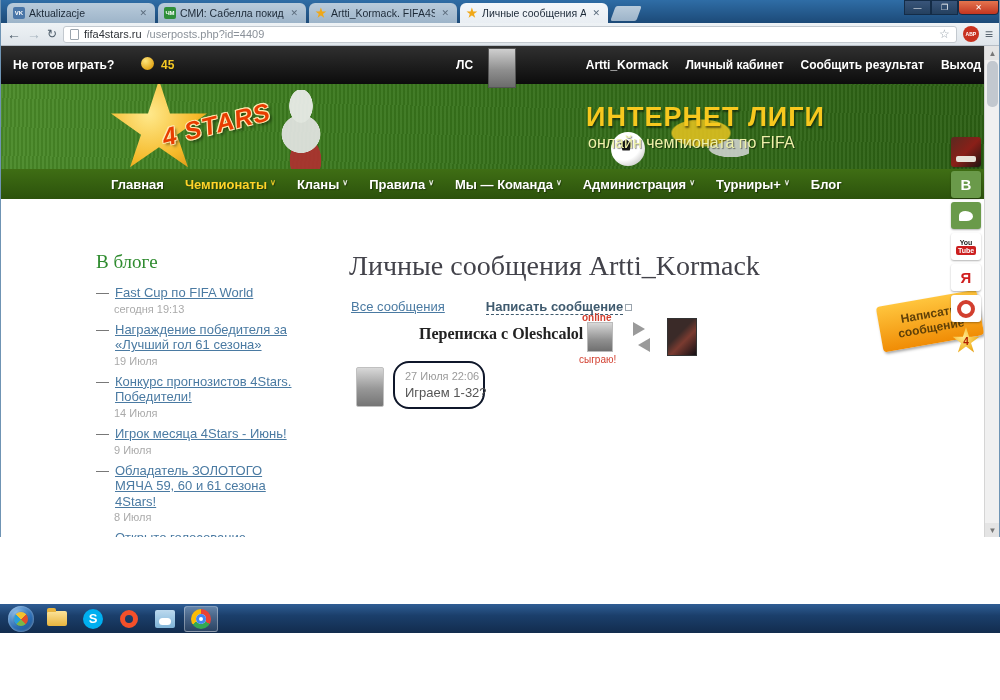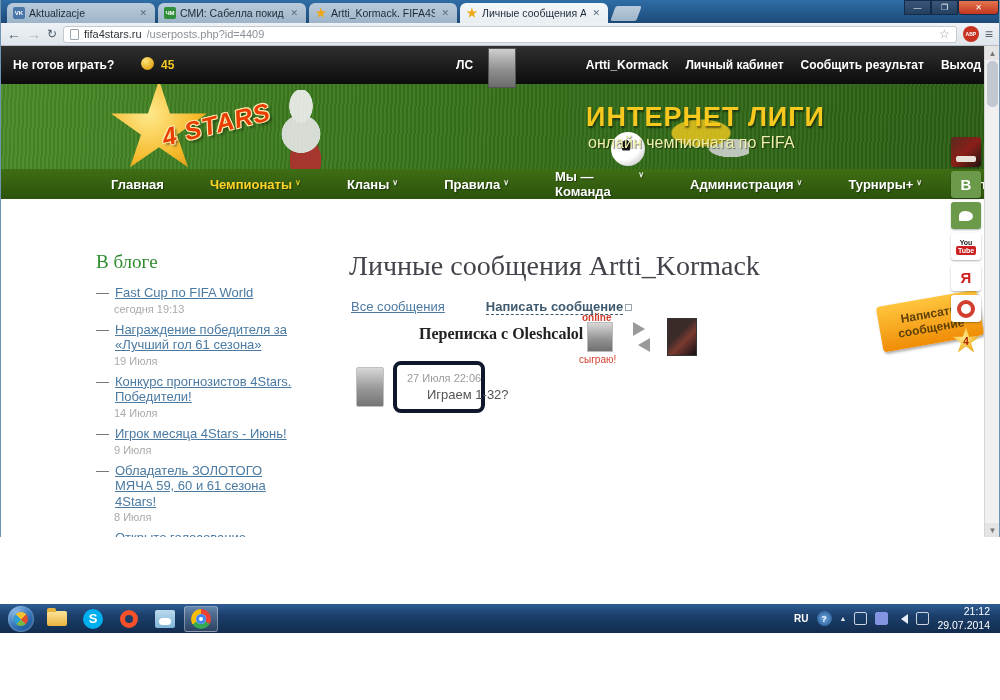--- a/index.html
+++ b/index.html
@@ -87,21 +87,21 @@
     background:radial-gradient(circle at 35% 30%, #fff 55%, #cfcfcf 80%); }
   .soccer-ball::after { content:"⬟"; position:absolute; left:9px; top:5px; color:#1a1a1a; font-size:14px; }
   .banner-title { position:absolute; left:585px; top:18px; color:#f7c81e; font-size:27px; font-weight:bold;
     letter-spacing:1px; text-shadow:1px 2px 2px rgba(0,0,0,.5); }
   .banner-subtitle { position:absolute; left:587px; top:50px; color:#eef0a9; font-size:16px;
     text-shadow:1px 1px 1px rgba(0,0,0,.5); }
 
   
   .site-nav { position:absolute; left:0; top:123px; width:100%; height:30px;
     background:linear-gradient(#3f6e14,#2c520c); display:flex; align-items:center;
-    padding-left:110px; gap:46px; }
+    padding-left:110px; gap:21px; }
   .nav-item { color:#fff; font-size:13px; font-weight:bold; display:flex; align-items:flex-start; gap:3px;
     text-shadow:1px 1px 1px rgba(0,0,0,.4); }
   .nav-item.active { color:#ffd42a; }
   .nav-caret { font-size:8px; margin-top:1px; opacity:.85; }
 
   
   .content { position:absolute; left:0; top:153px; width:100%; height:338px; background:#fff; }
 
   .sidebar { position:absolute; left:95px; top:52px; width:200px; }
   .sidebar-heading { font-family:"Liberation Serif", serif; font-size:19px; color:#2e8b2e; margin-bottom:12px; }
@@ -129,25 +129,25 @@
     border:7px solid transparent; border-left:12px solid #9a9a9a; }
   .arrow-left { position:absolute; left:0; top:16px; width:0; height:0;
     border:7px solid transparent; border-right:12px solid #9a9a9a; }
   .conv-avatar-2 { position:absolute; left:318px; top:68px; width:30px; height:38px;
     background:linear-gradient(135deg,#3a2a28 0 40%, #7a3b30 60%, #151015); border:1px solid #333; }
 
   .msg-row { position:absolute; left:0px; top:111px; }
   .msg-avatar { position:absolute; left:7px; top:6px; width:28px; height:40px;
     background:linear-gradient(#d8d8d8,#979797 55%,#757575); border:1px solid #c0c0c0; border-radius:2px; }
   .msg-bubble { position:absolute; left:44px; top:0; width:92px; padding:7px 10px;
-    border:4px solid #0f172a; border-radius:8px; background:#fff; }
+    border:2px solid #0f172a; border-radius:16px; background:#fff; }
   .msg-bubble::after { content:""; position:absolute; left:10px; bottom:-8px; width:0; height:0;
     border:8px solid transparent; border-top:9px solid #fff; border-left-width:4px; border-right-width:4px; }
   .msg-time { color:#9a9a9a; font-size:11px; white-space:nowrap; }
-  .msg-text { color:#555; font-size:13px; margin-top:3px; white-space:nowrap;margin-left:20px; }
+  .msg-text { color:#555; font-size:13px; margin-top:3px; white-space:nowrap; }
 
   
   .social-rail { position:absolute; right:15px; top:91px; width:33px; z-index:4; }
   .rail-item { width:30px; height:27px; margin-bottom:4px; border-radius:3px; background:#fff;
     box-shadow:0 1px 2px rgba(0,0,0,.3); display:flex; align-items:center; justify-content:center; }
   .boot { background:linear-gradient(135deg,#5a2a20,#8a1f18 50%,#201512); height:30px; }
   .boot-sole { width:20px; height:6px; background:#e8e2d8; border-radius:2px; margin-top:14px; }
   .sq-vk { background:#6a9a4a; color:#fff; font-weight:bold; font-size:15px; }
   .sq-tw { background:#6a9a4a; }
   .bird { width:14px; height:10px; background:#fff; border-radius:60% 70% 60% 10%; }
@@ -481,28 +481,15 @@
     <div class="task-btn">
         <div class="ico-origin"></div>
       </div>
     <div class="task-btn">
         <div class="ico-gadget"></div>
       </div>
     <div class="task-btn open">
         <div class="ico-chrome"></div>
       </div>
 
-    <div class="tray">
-      <span class="tray-lang">RU</span>
-      <span class="tray-help">?</span>
-      <span class="tray-up">▲</span>
-      <span class="tray-ico"></span>
-      <span class="tray-ico fill"></span>
-      <span class="speaker"></span>
-      <span class="tray-ico"></span>
-      <div class="clock">
-        <div>21:12</div>
-        <div>29.07.2014</div>
-      </div>
-    </div>
   </div>
 
 </div>
 
 </body></html>

